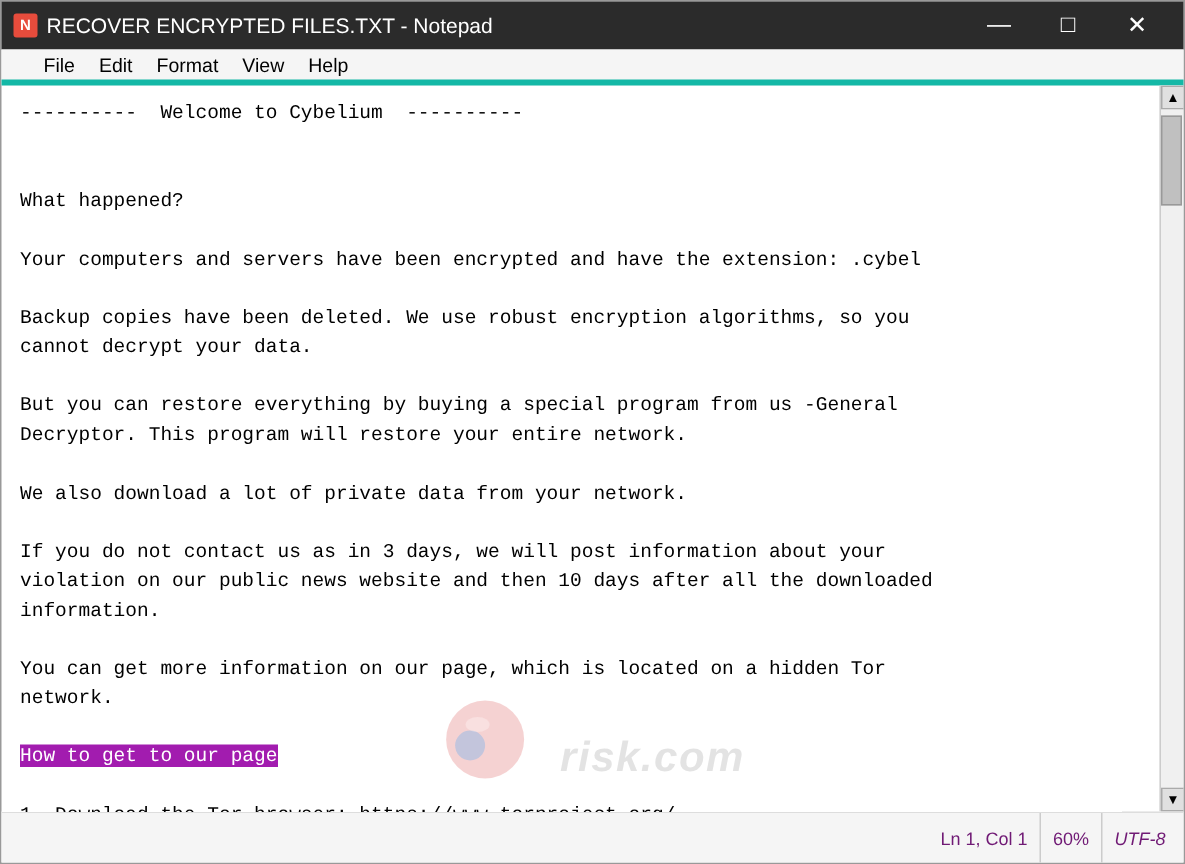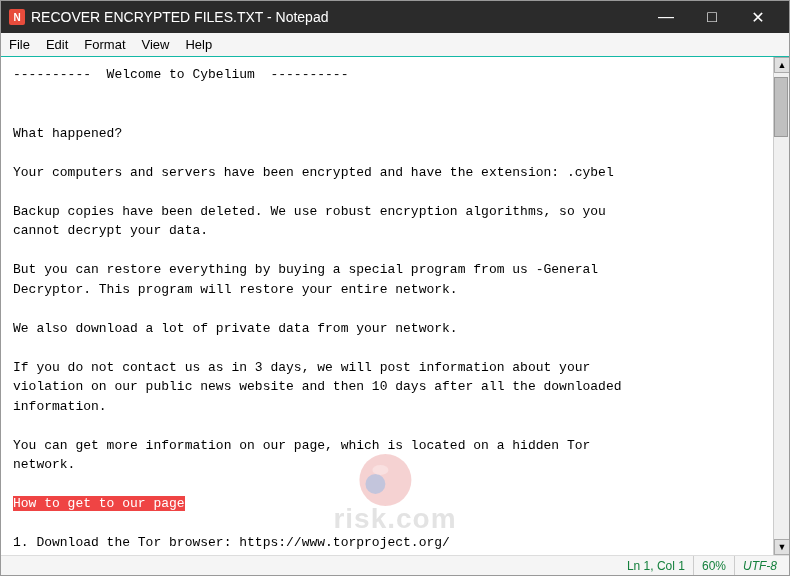--- a/index.html
+++ b/index.html
@@ -37,25 +37,25 @@
       border: none;
       color: #fff;
       font-size: 16px;
       cursor: pointer;
       display: flex; align-items: center; justify-content: center;
     }
 
     
     .menu-bar {
       background: #f5f5f5;
-      border-bottom: 1px solid #14b8a6;
+      border-bottom: 4px solid #14b8a6;
       height: 24px;
       display: flex;
       align-items: center;
-      padding: 0 0;
+      padding: 0 20px;
       flex-shrink: 0;
     }
     .menu-item {
       padding: 2px 8px;
       font-size: 13px;
       color: #000;
       cursor: pointer;
       border-radius: 2px;
     }
 
@@ -111,66 +111,67 @@
       border: 1px solid #999;
       position: absolute;
       top: 4px;
       left: 0;
     }
 
     
     .status-bar {
       background: #f5f5f5;
       border-top: 1px solid #ddd;
-      height: 20px;
+      height: 34px;
       display: flex;
       padding: 0 4px;
       flex-shrink: 0;
       font-size: 12px;
-      color: #15803d;
+      color: #701a75;
     }
     .status-item {
       padding: 0 8px;
       border-right: 1px solid #ccc;
       height: 100%;
       display: flex;
       align-items: center;
     }
     .status-item:last-child { border-right: none; font-style: italic; }
     .status-spacer { flex: 1; }
 
     
     .watermark {
       position: absolute;
       bottom: 20px;
       left: 50%;
       transform: translateX(-50%);
       opacity: 0.35;
       pointer-events: none;
       display: flex;
-      flex-direction: column;
-      align-items: center;
+      flex-direction: row;
+      align-items: flex-end;
+      font-style: italic;
     }
     .watermark-logo {
       width: 80px;
       height: 60px;
       position: relative;
     }
     .watermark-text {
       font-size: 28px;
       font-weight: bold;
       color: #b0b0b0;
       font-family: Arial, sans-serif;
       letter-spacing: 1px;
       margin-top: -5px;
     }
 
     
     .highlight {
-      background: #ef4444;
+      background: #a21caf;
       color: #fff;
     }
   </style>
 </head>
 <body>
 
 <div class="window">
 
   <div class="title-bar">
     <div class="title-bar-icon">

